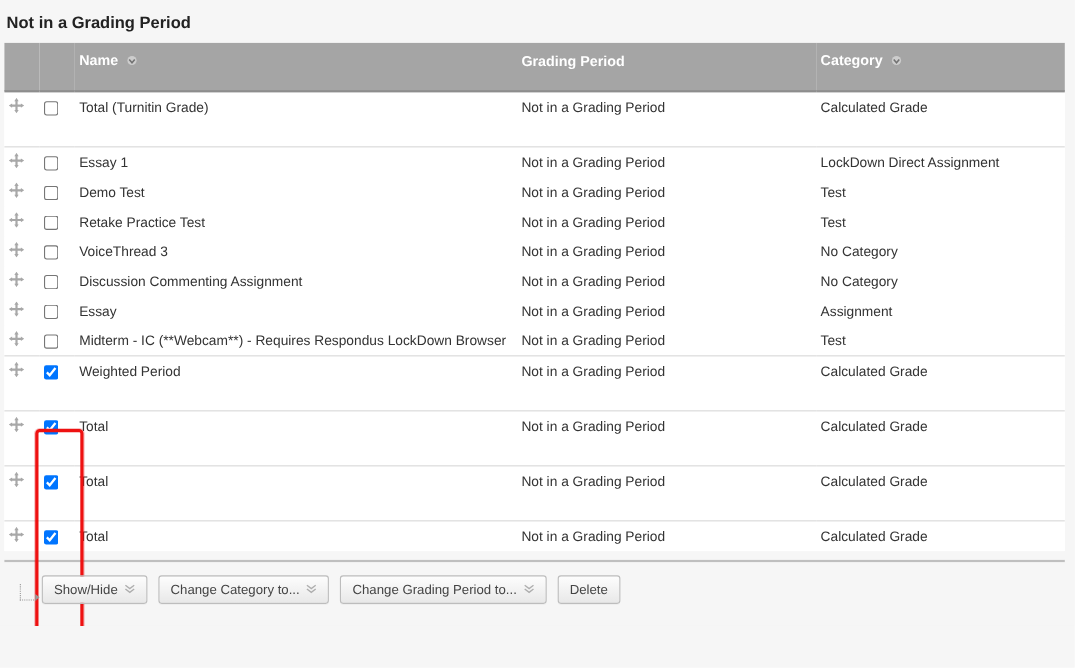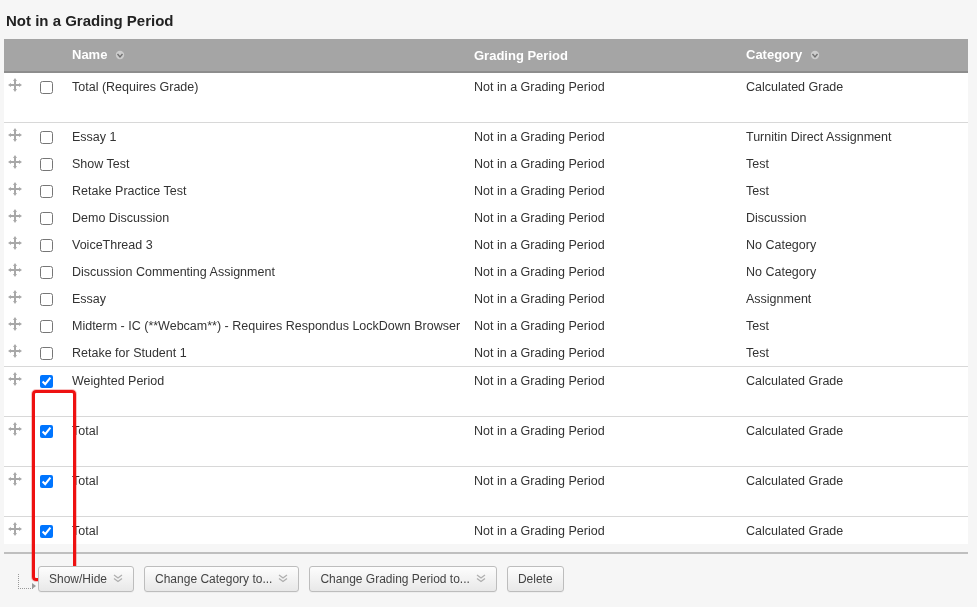--- a/index.html
+++ b/index.html
@@ -24,21 +24,21 @@
     border-collapse: collapse;
     width: 964px;
     background: #fff;
   }
   table.grid thead th {
     background: #a5a5a5;
     color: #fff;
     font-size: 13px;
     font-weight: bold;
     text-align: left;
-    padding: 8px 8px 8px 4px;
+    padding: 8px 8px 19px 4px;
     border-bottom: 2px solid #8d8d8d;
   }
   table.grid thead th:first-child,
   table.grid thead th:nth-child(2) {
     width: 20px;
   }
   table.grid thead th.col-name { width: 390px; }
   table.grid thead th.col-period { width: 260px; margin-left: 43px; }
   table.grid thead th.col-category { }
   table.grid tbody td {
@@ -168,68 +168,59 @@
             </span>
           </th>
         </tr>
       </thead>
       <tbody id="grid-body">
           <tr class="__row">
             <td><span class="drag-handle"><svg width="14" height="14" viewBox="0 0 14 14">
                   <path d="M7 0 L9 3 H8 V6 H11 V5 L14 7 L11 9 V8 H8 V11 H9 L7 14 L5 11 H6 V8 H3 V9 L0 7 L3 5 V6 H6 V3 H5 Z" fill="#7a7a7a"></path>
                 </svg></span></td>
             <td><input type="checkbox" class="rowchk" style=""></td>
-            <td>Total (Requires Grade)</td>
+            <td>Total (Turnitin Grade)</td>
             <td>Not in a Grading Period</td>
             <td>Calculated Grade</td>
           </tr>
           <tr class="__spacer">
             <td colspan="5"></td>
           </tr>
           <tr class="__row __sep">
             <td><span class="drag-handle"><svg width="14" height="14" viewBox="0 0 14 14">
                   <path d="M7 0 L9 3 H8 V6 H11 V5 L14 7 L11 9 V8 H8 V11 H9 L7 14 L5 11 H6 V8 H3 V9 L0 7 L3 5 V6 H6 V3 H5 Z" fill="#7a7a7a"></path>
                 </svg></span></td>
             <td><input type="checkbox" class="rowchk" style=""></td>
             <td>Essay 1</td>
             <td>Not in a Grading Period</td>
-            <td>Turnitin Direct Assignment</td>
-          </tr>
-          <tr class="__row">
-            <td><span class="drag-handle"><svg width="14" height="14" viewBox="0 0 14 14">
-                  <path d="M7 0 L9 3 H8 V6 H11 V5 L14 7 L11 9 V8 H8 V11 H9 L7 14 L5 11 H6 V8 H3 V9 L0 7 L3 5 V6 H6 V3 H5 Z" fill="#7a7a7a"></path>
-                </svg></span></td>
-            <td><input type="checkbox" class="rowchk" style=""></td>
-            <td>Show Test</td>
+            <td>LockDown Direct Assignment</td>
+          </tr>
+          <tr class="__row">
+            <td><span class="drag-handle"><svg width="14" height="14" viewBox="0 0 14 14">
+                  <path d="M7 0 L9 3 H8 V6 H11 V5 L14 7 L11 9 V8 H8 V11 H9 L7 14 L5 11 H6 V8 H3 V9 L0 7 L3 5 V6 H6 V3 H5 Z" fill="#7a7a7a"></path>
+                </svg></span></td>
+            <td><input type="checkbox" class="rowchk" style=""></td>
+            <td>Demo Test</td>
             <td>Not in a Grading Period</td>
             <td>Test</td>
           </tr>
           <tr class="__row">
             <td><span class="drag-handle"><svg width="14" height="14" viewBox="0 0 14 14">
                   <path d="M7 0 L9 3 H8 V6 H11 V5 L14 7 L11 9 V8 H8 V11 H9 L7 14 L5 11 H6 V8 H3 V9 L0 7 L3 5 V6 H6 V3 H5 Z" fill="#7a7a7a"></path>
                 </svg></span></td>
             <td><input type="checkbox" class="rowchk" style=""></td>
             <td>Retake Practice Test</td>
             <td>Not in a Grading Period</td>
             <td>Test</td>
           </tr>
           <tr class="__row">
             <td><span class="drag-handle"><svg width="14" height="14" viewBox="0 0 14 14">
                   <path d="M7 0 L9 3 H8 V6 H11 V5 L14 7 L11 9 V8 H8 V11 H9 L7 14 L5 11 H6 V8 H3 V9 L0 7 L3 5 V6 H6 V3 H5 Z" fill="#7a7a7a"></path>
                 </svg></span></td>
             <td><input type="checkbox" class="rowchk" style=""></td>
-            <td>Demo Discussion</td>
-            <td>Not in a Grading Period</td>
-            <td>Discussion</td>
-          </tr>
-          <tr class="__row">
-            <td><span class="drag-handle"><svg width="14" height="14" viewBox="0 0 14 14">
-                  <path d="M7 0 L9 3 H8 V6 H11 V5 L14 7 L11 9 V8 H8 V11 H9 L7 14 L5 11 H6 V8 H3 V9 L0 7 L3 5 V6 H6 V3 H5 Z" fill="#7a7a7a"></path>
-                </svg></span></td>
-            <td><input type="checkbox" class="rowchk" style=""></td>
             <td>VoiceThread 3</td>
             <td>Not in a Grading Period</td>
             <td>No Category</td>
           </tr>
           <tr class="__row">
             <td><span class="drag-handle"><svg width="14" height="14" viewBox="0 0 14 14">
                   <path d="M7 0 L9 3 H8 V6 H11 V5 L14 7 L11 9 V8 H8 V11 H9 L7 14 L5 11 H6 V8 H3 V9 L0 7 L3 5 V6 H6 V3 H5 Z" fill="#7a7a7a"></path>
                 </svg></span></td>
             <td><input type="checkbox" class="rowchk" style=""></td>
             <td>Discussion Commenting Assignment</td>
@@ -244,29 +235,20 @@
             <td>Essay</td>
             <td>Not in a Grading Period</td>
             <td>Assignment</td>
           </tr>
           <tr class="__row">
             <td><span class="drag-handle"><svg width="14" height="14" viewBox="0 0 14 14">
                   <path d="M7 0 L9 3 H8 V6 H11 V5 L14 7 L11 9 V8 H8 V11 H9 L7 14 L5 11 H6 V8 H3 V9 L0 7 L3 5 V6 H6 V3 H5 Z" fill="#7a7a7a"></path>
                 </svg></span></td>
             <td><input type="checkbox" class="rowchk" style=""></td>
             <td>Midterm - IC (**Webcam**) - Requires Respondus LockDown Browser</td>
-            <td>Not in a Grading Period</td>
-            <td>Test</td>
-          </tr>
-          <tr class="__row">
-            <td><span class="drag-handle"><svg width="14" height="14" viewBox="0 0 14 14">
-                  <path d="M7 0 L9 3 H8 V6 H11 V5 L14 7 L11 9 V8 H8 V11 H9 L7 14 L5 11 H6 V8 H3 V9 L0 7 L3 5 V6 H6 V3 H5 Z" fill="#7a7a7a"></path>
-                </svg></span></td>
-            <td><input type="checkbox" class="rowchk" style=""></td>
-            <td>Retake for Student 1</td>
             <td>Not in a Grading Period</td>
             <td>Test</td>
           </tr>
           <tr class="__row __sep">
             <td><span class="drag-handle"><svg width="14" height="14" viewBox="0 0 14 14">
                   <path d="M7 0 L9 3 H8 V6 H11 V5 L14 7 L11 9 V8 H8 V11 H9 L7 14 L5 11 H6 V8 H3 V9 L0 7 L3 5 V6 H6 V3 H5 Z" fill="#7a7a7a"></path>
                 </svg></span></td>
             <td><input type="checkbox" class="rowchk" checked="" style=""></td>
             <td>Weighted Period</td>
             <td>Not in a Grading Period</td>

